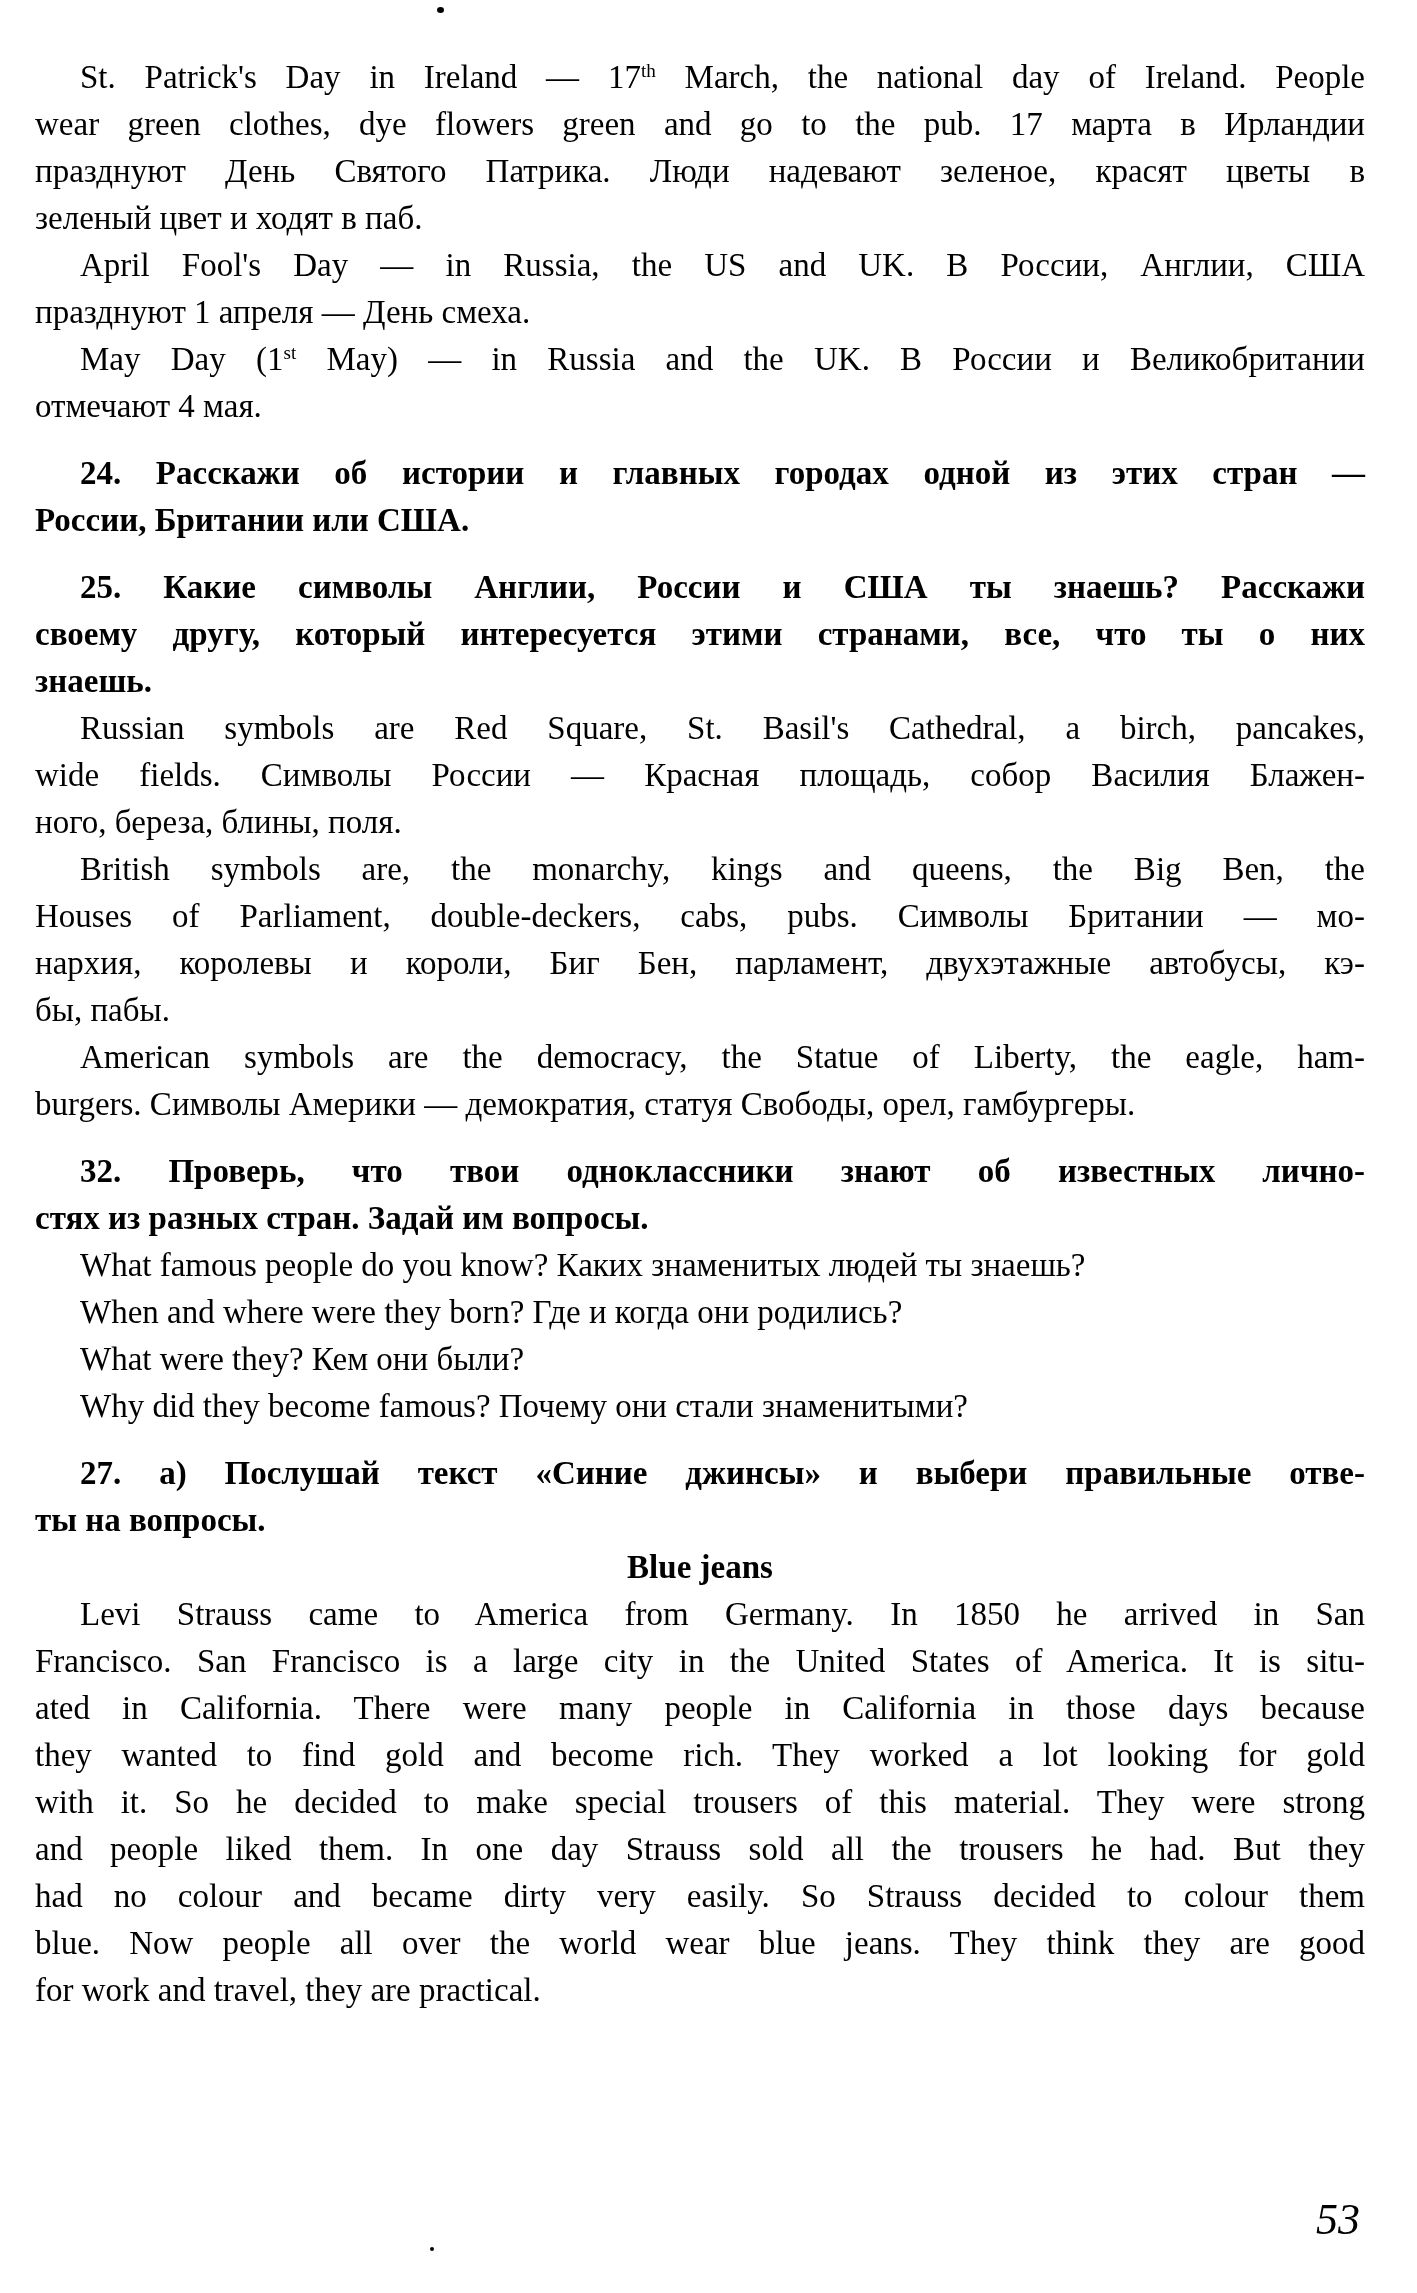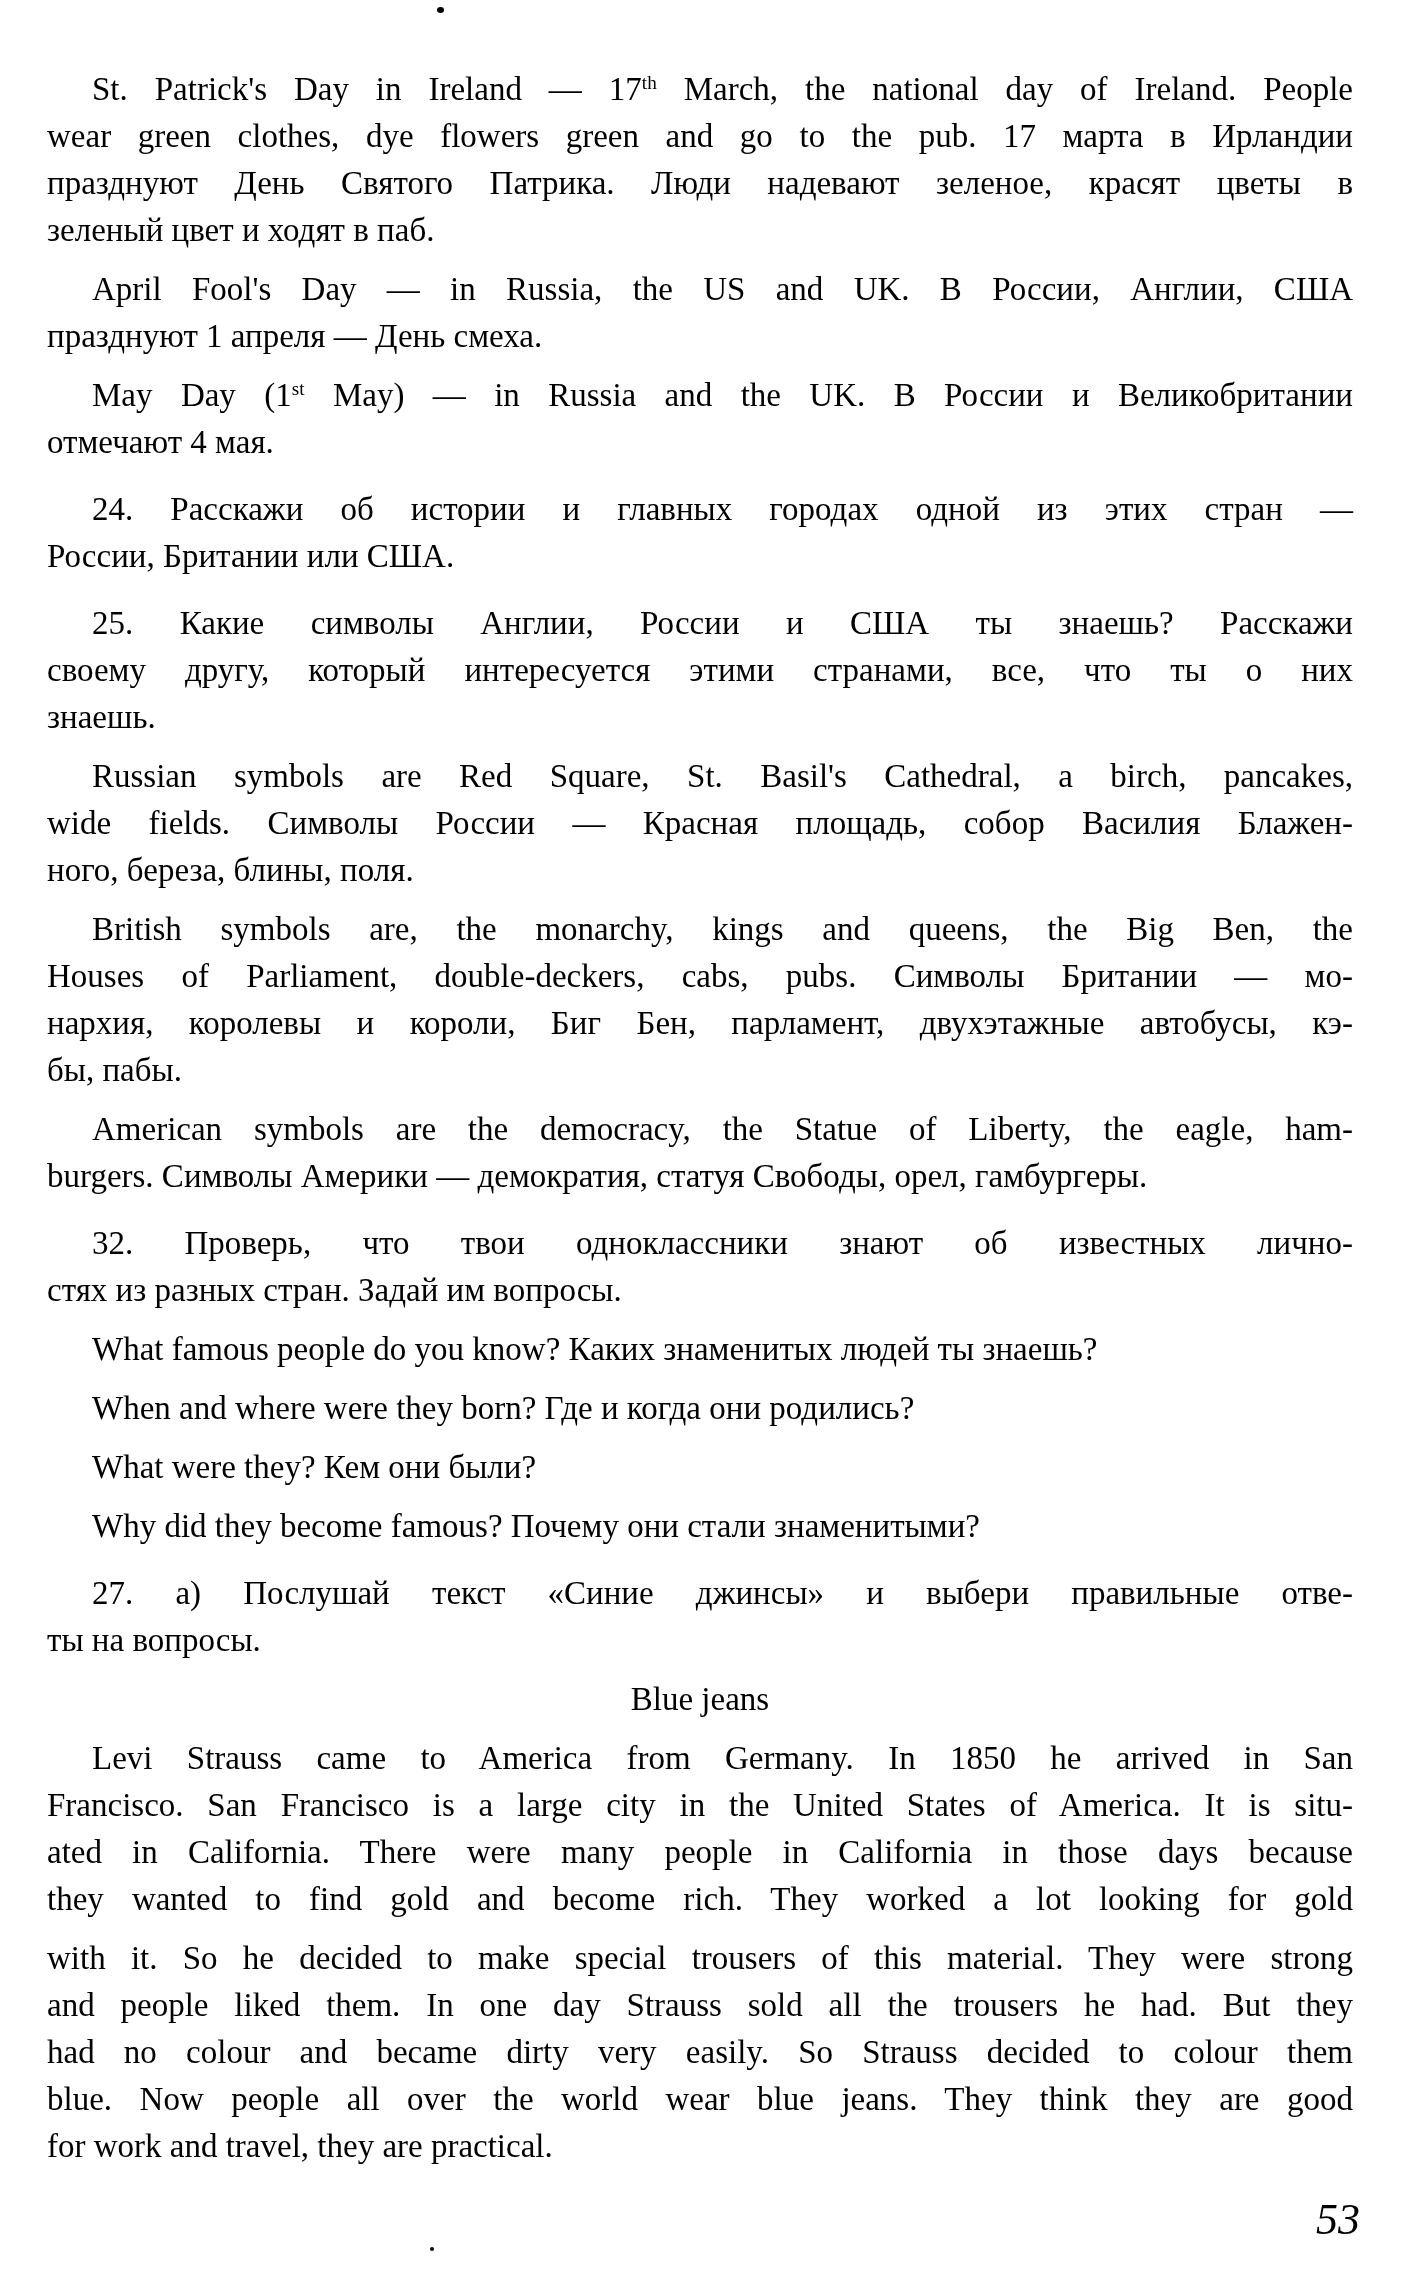--- a/index.html
+++ b/index.html
@@ -13,23 +13,23 @@
     font-family: "Liberation Serif", "DejaVu Serif", serif;
     font-size: 33px;
     overflow: hidden;
   }
   .content {
     position: absolute;
     left: 35px;
     top: 54px;
     width: 1330px;
   }
-  .block { margin: 12px; }
+  .block { margin: 0; }
   .block.gap { margin-top: 20px; }
-  .block.bold { font-weight: normal; }
+  .block.bold { font-weight: bold; }
   .line {
     line-height: 47px;
     text-align: justify;
     text-align-last: justify;
   }
   .line.last {
     text-align: left;
     text-align-last: left;
   }
   .line.indent { text-indent: 45px; text-align: right; }

